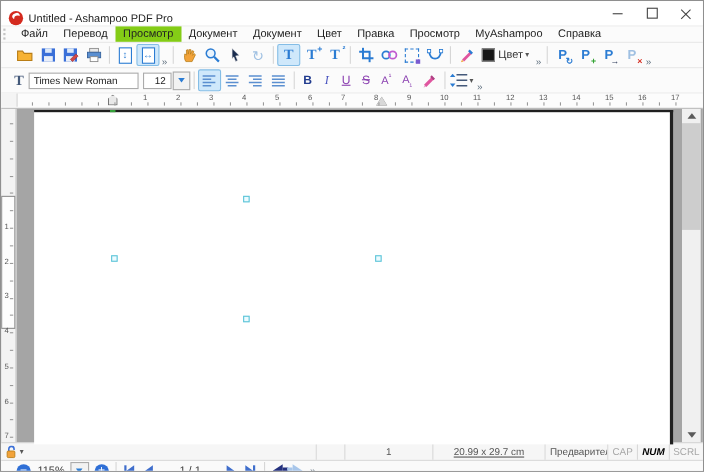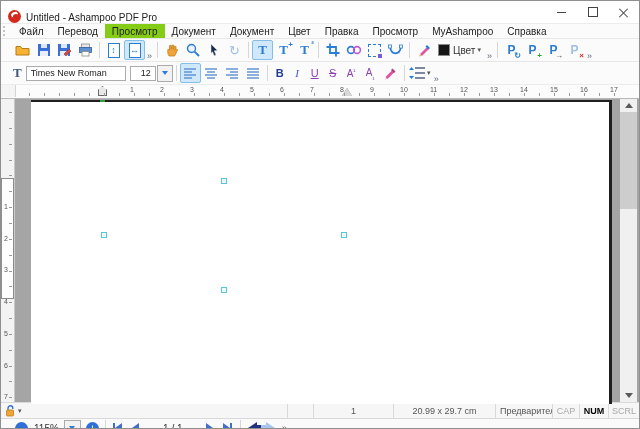--- a/index.html
+++ b/index.html
@@ -505,24 +505,24 @@
   <div class="lock-wrap">
     <svg width="11" height="12" viewBox="0 0 11 12">
       <path d="M3 5 V3.2 A2.4 2.4 0 0 1 7.8 3.2 V4" fill="none" stroke="#3a6fd8" stroke-width="1.4"></path>
       <rect x="1.5" y="5" width="7" height="6" rx="1" fill="#f2a33a" stroke="#b97d16" stroke-width="0.8"></rect>
     </svg>
     <span class="dd">▾</span>
   </div>
   <div class="spacer"></div>
   <div class="cell" style="width:26px;"></div>
   <div class="cell" style="width:80px;">1</div>
-  <div class="cell" style="width:102px;">20.99 x 29.7 cm</div>
+  <div class="cell" style="width:102px;text-decoration:underline;">20.99 x 29.7 cm</div>
   <div class="cell preview-cell">Предварител</div>
   <div class="cell dim" style="width:27px;padding:0 2px;">CAP</div>
-  <div class="cell strong" style="width:29px;padding:0 2px;">NUM</div>
+  <div class="cell strong" style="width:29px;padding:0 2px;font-style:italic;">NUM</div>
   <div class="cell dim" style="width:31px;padding:0 2px;border-right:none;">SCRL</div>
 </div>
 
 <div class="bottombar">
   <div class="grip"></div>
   <div class="zbtn">
       <span>−</span>
     </div>
   <div class="zoom-text">115%</div>
   <div class="zdrop">

